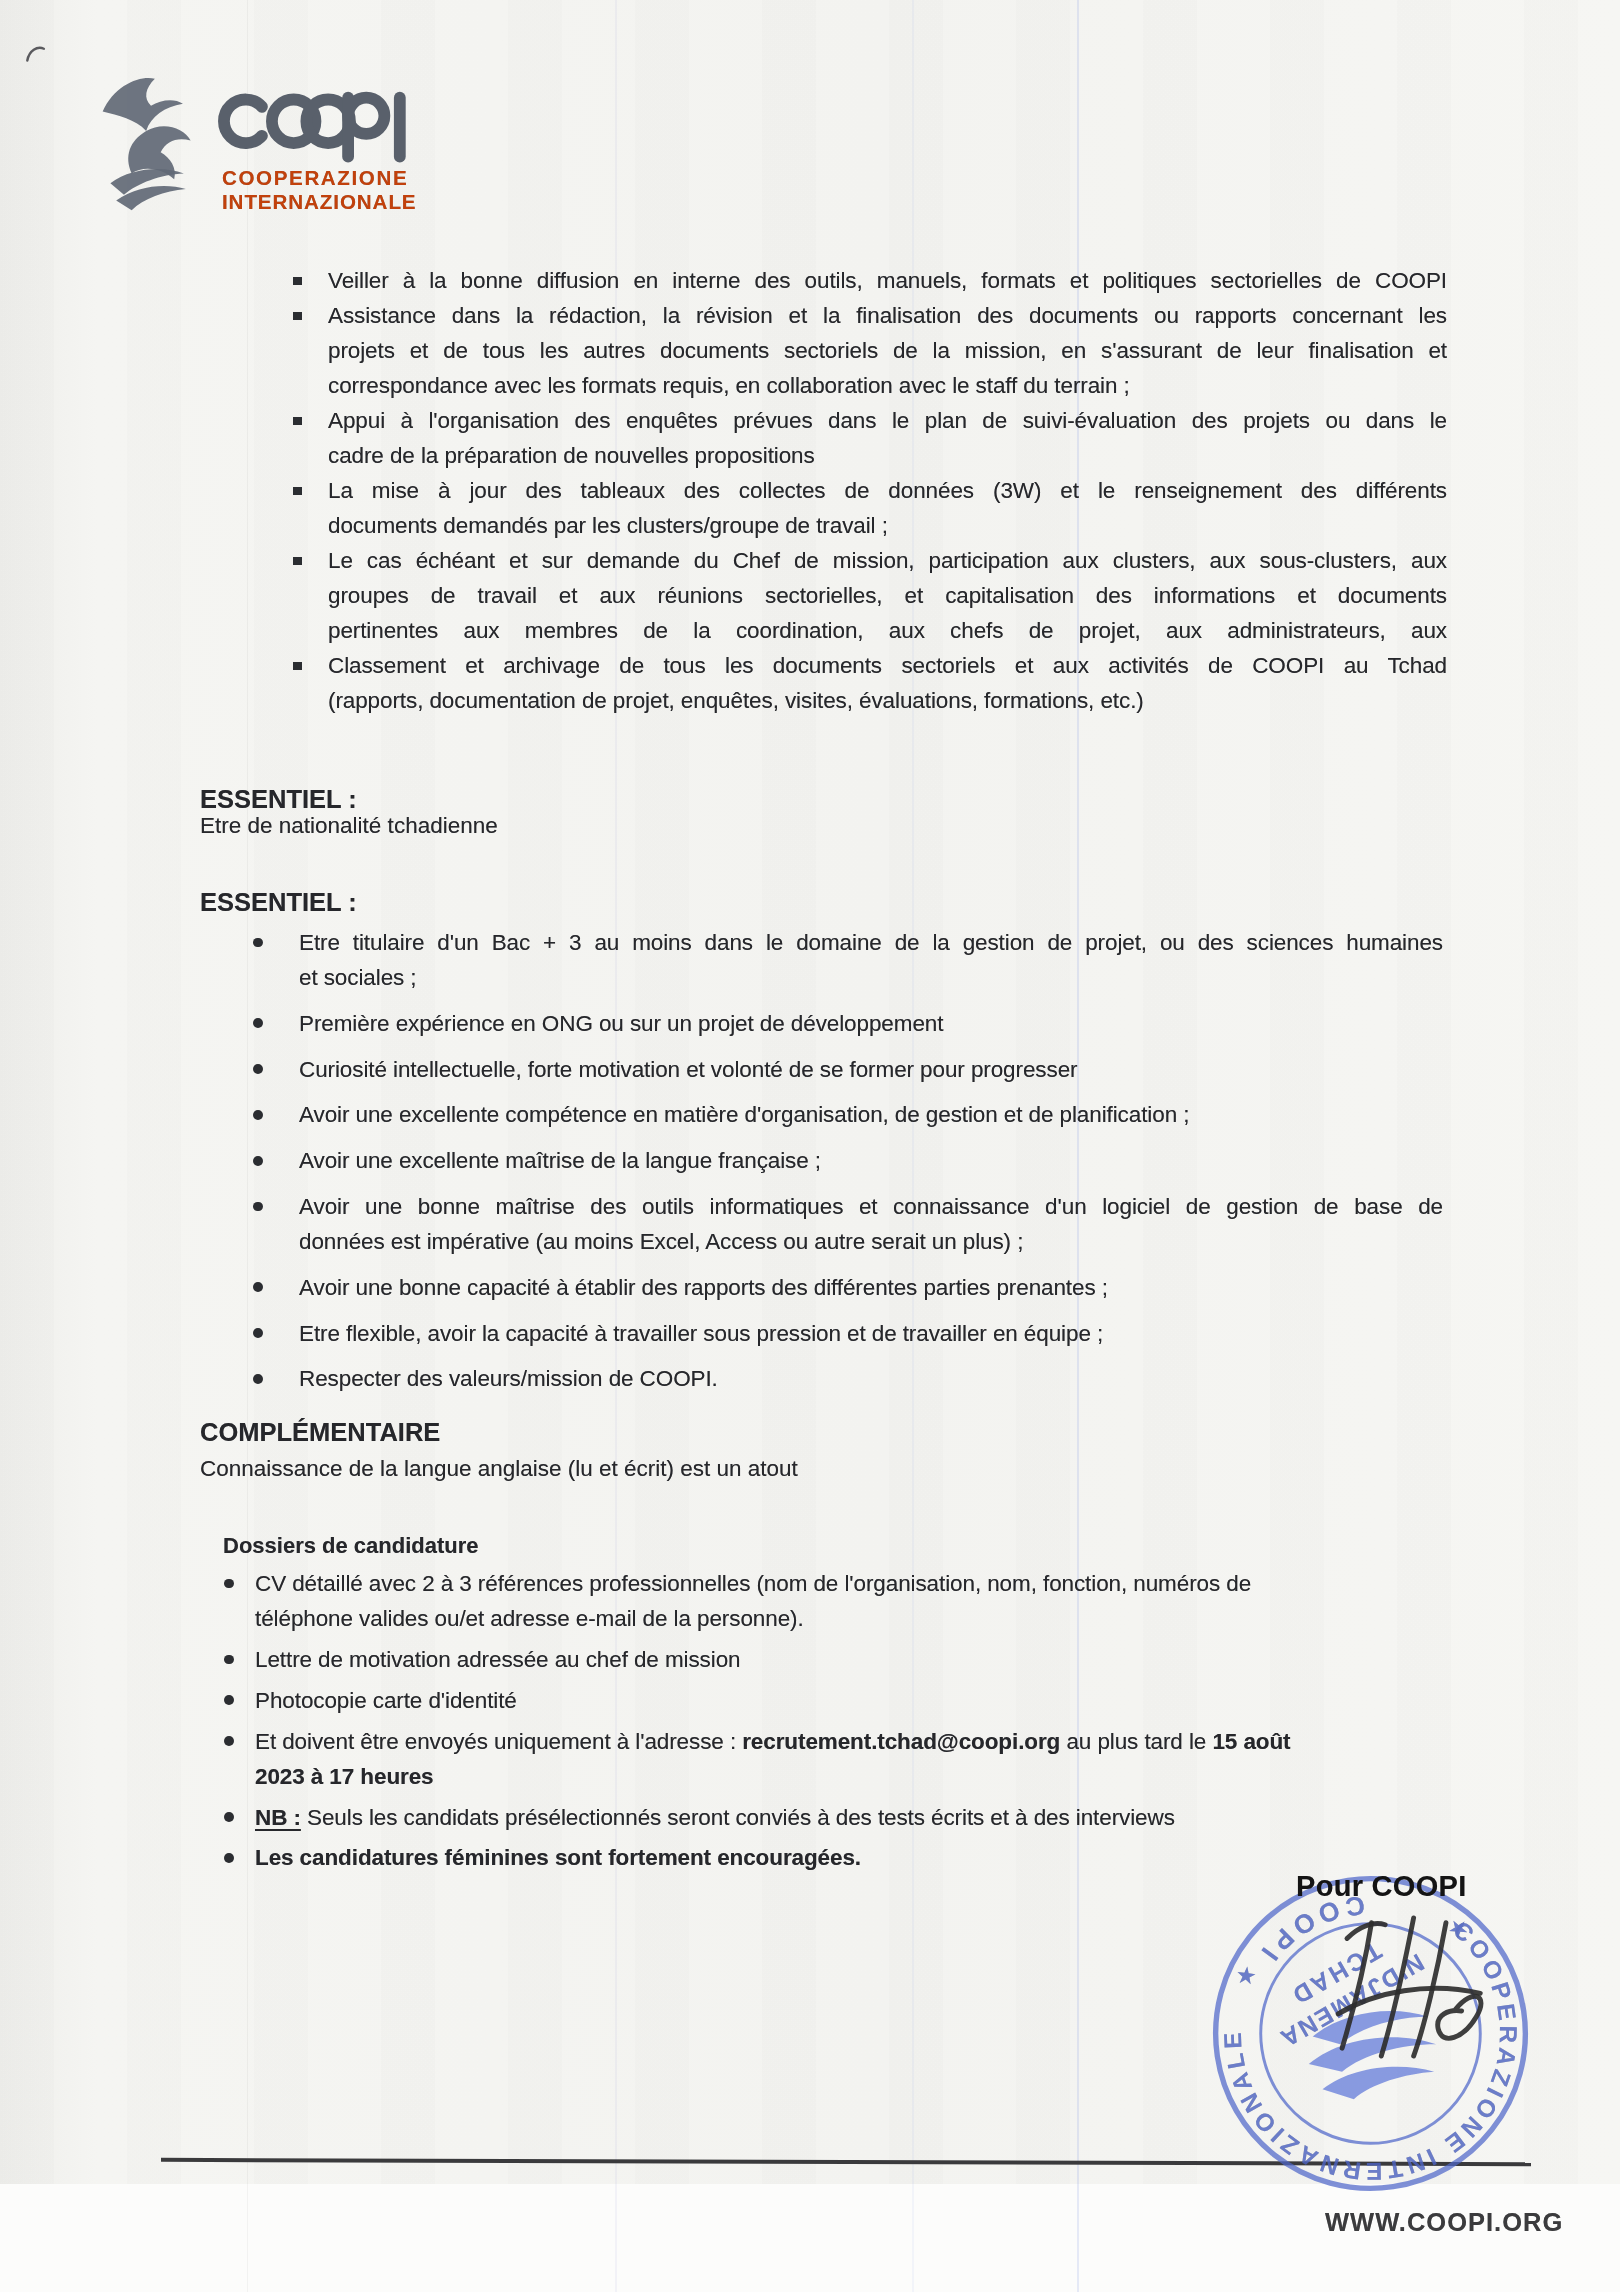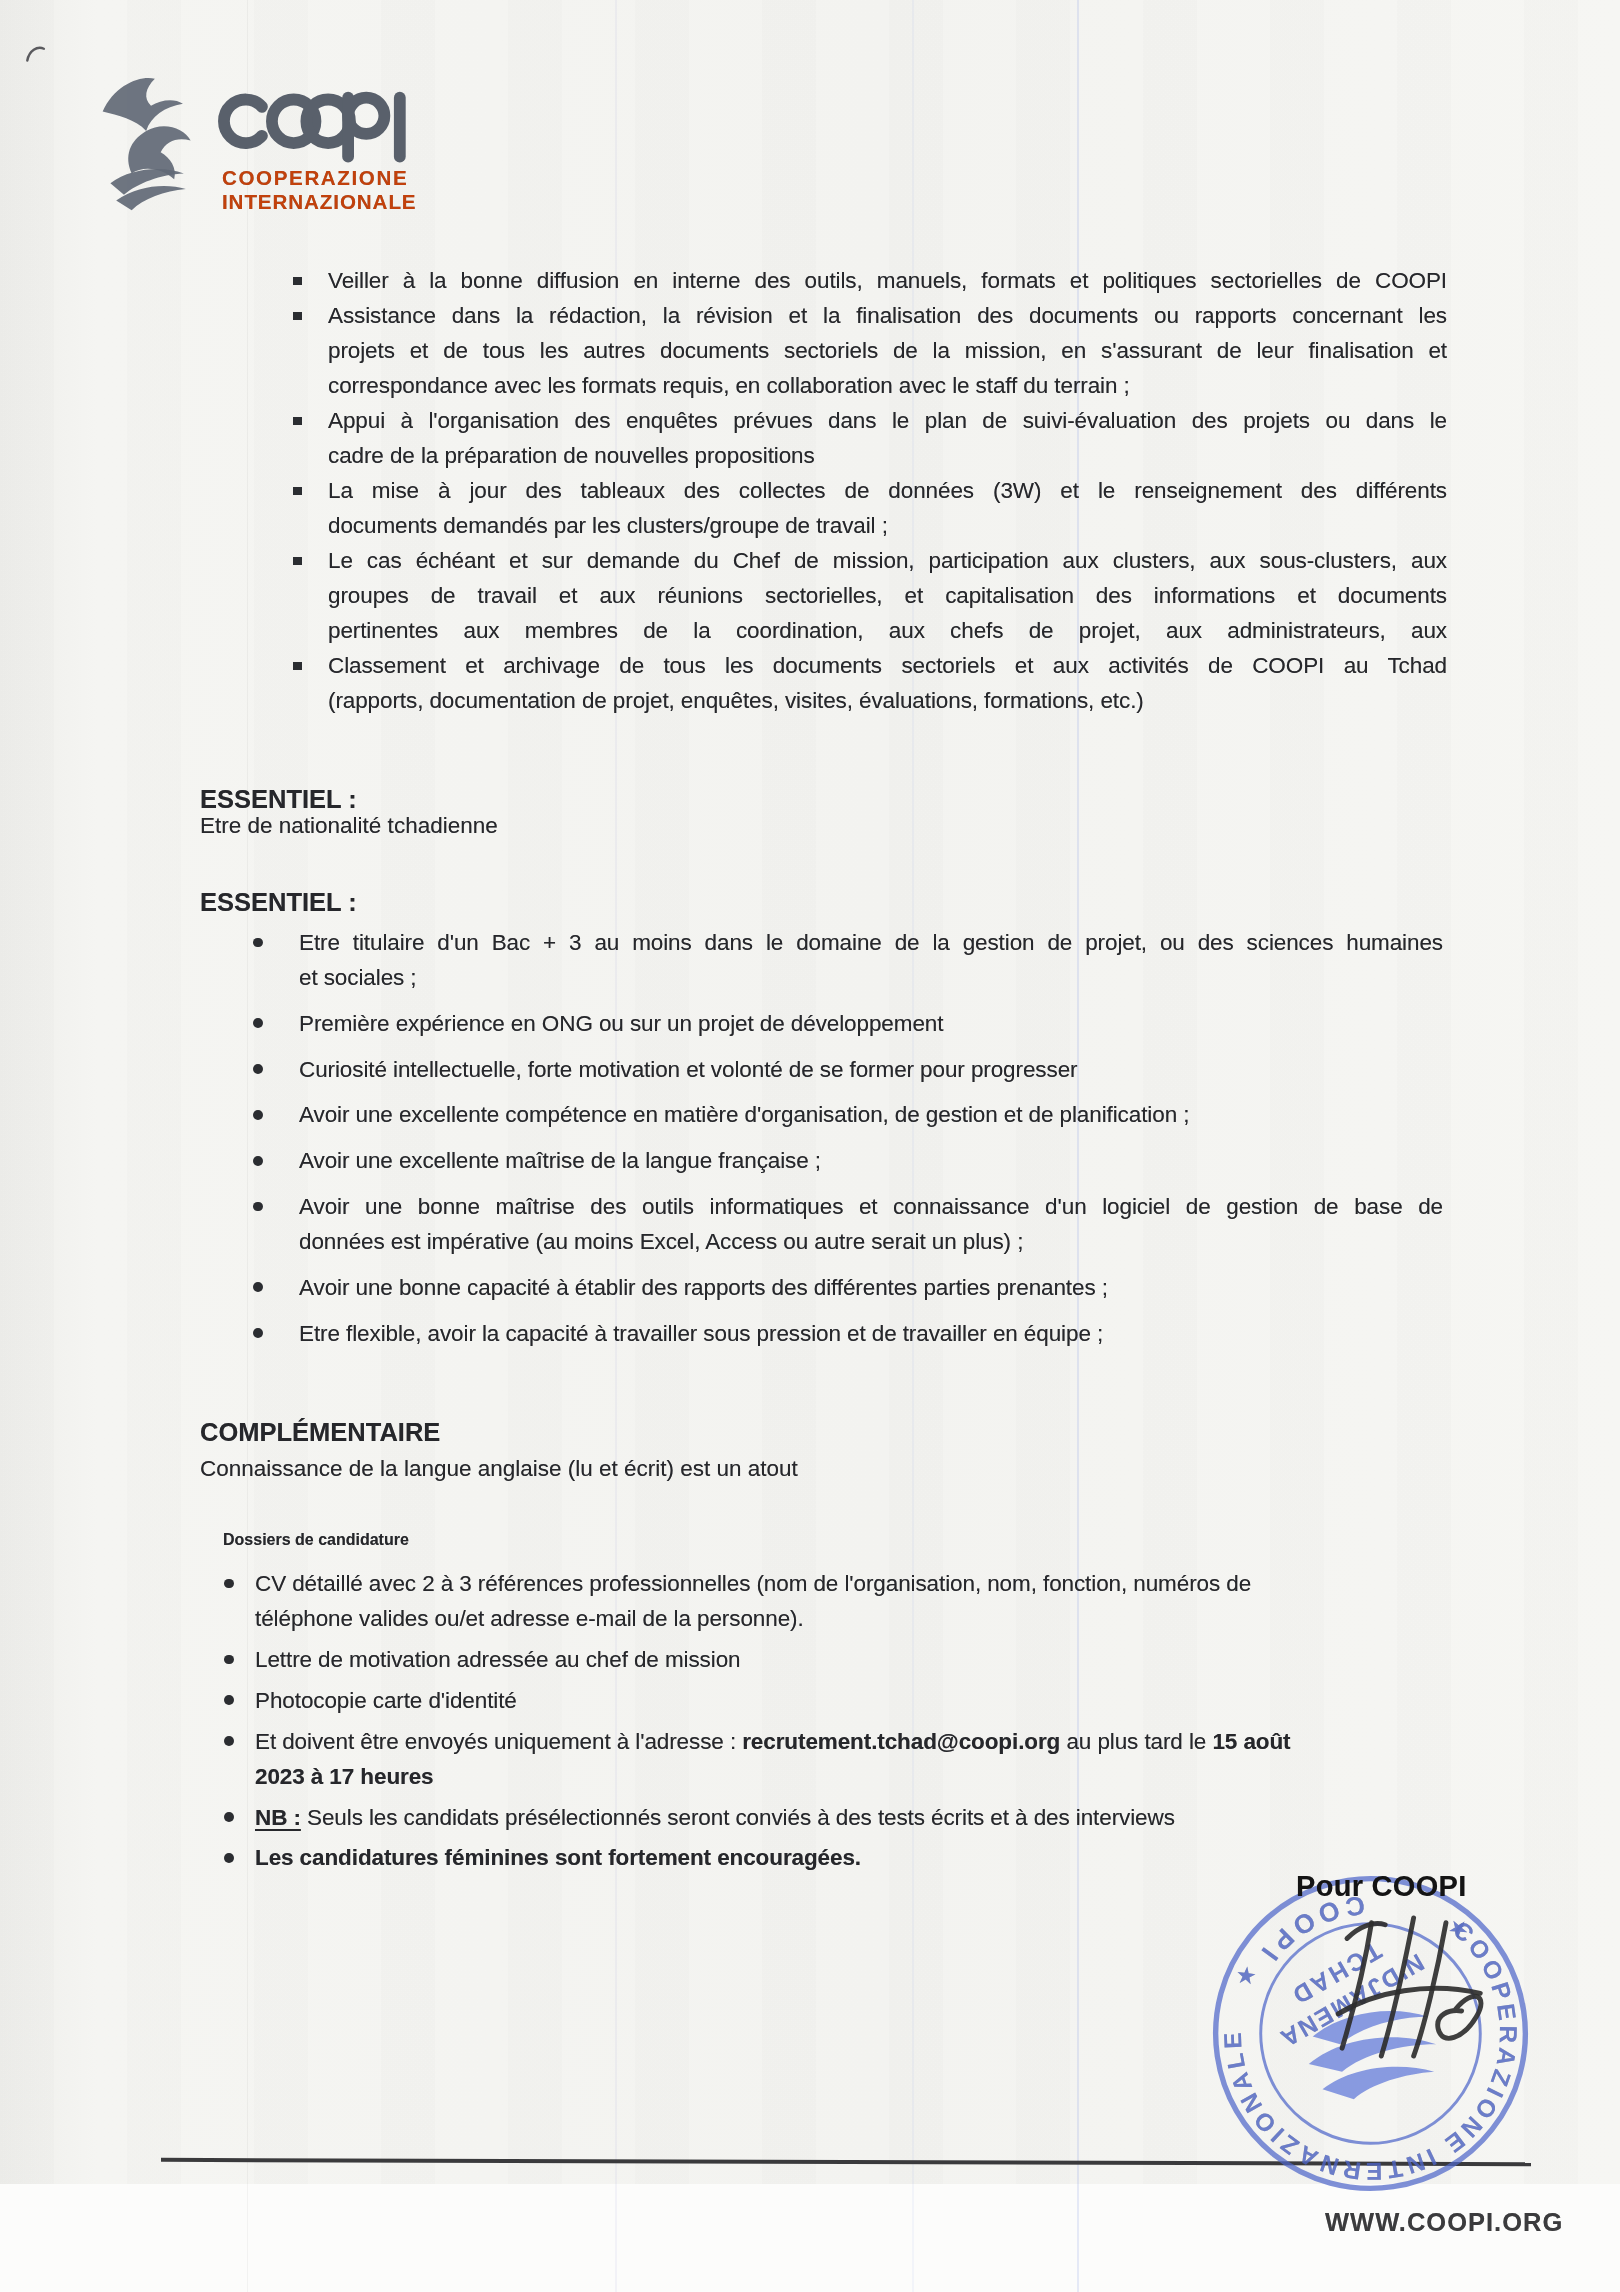--- a/index.html
+++ b/index.html
@@ -21,21 +21,21 @@
   .logo{position:absolute;left:93px;top:69px;width:333px;height:157px;}
   .logo .bird{position:absolute;left:0;top:2px;}
   .logo .word{position:absolute;left:124px;top:15.7px;}
   .logo-sub{position:absolute;left:129px;font-weight:bold;color:#c2410c;font-size:20.6px;line-height:22.5px;}
   .logo-sub.l1{top:98px;letter-spacing:1.6px;}
   .logo-sub.l2{top:122px;letter-spacing:0.9px;}
 
   
   .h{position:absolute;left:200px;font-weight:bold;font-size:25.5px;line-height:35px;white-space:nowrap;}
   .body-text{position:absolute;left:200px;font-size:22.5px;line-height:35px;margin:0;white-space:nowrap;}
-  .h.dossiers{left:223px;font-size:16px;}
+  .h.dossiers{left:223px;font-size:22px;}
 
   ul.list{position:absolute;list-style:none;margin:0;padding:0;font-size:22.5px;line-height:35px;letter-spacing:-0.1px;}
   ul.list li{position:relative;}
   ul.list li::before{content:"";position:absolute;background:#2b2d31;}
   ul.intro{left:328px;top:263px;width:1119px;}
   ul.intro li::before{width:8.8px;height:8.8px;left:-35px;top:13.7px;}
   ul.essentiel{left:299px;top:925px;width:1144px;}
   ul.essentiel li{margin-bottom:10.8px;}
   ul.essentiel li::before{width:9.8px;height:9.8px;border-radius:50%;left:-46px;top:12.7px;}
   ul.dossiers{left:255px;top:1566px;width:1206px;}
@@ -141,20 +141,23 @@
       </li>
       <li>
         <div class="line just"><span>Avoir une bonne maîtrise des outils informatiques  et connaissance d'un logiciel de gestion de base de</span></div>
         <div class="line"><span>données est impérative (au moins Excel, Access ou autre serait un plus) ;</span></div>
       </li>
       <li>
         <div class="line"><span>Avoir une bonne capacité à établir des rapports des différentes parties prenantes ;</span></div>
       </li>
       <li>
         <div class="line"><span>Etre flexible, avoir la capacité à travailler sous pression et de travailler en équipe ;</span></div>
+      </li>
+      <li>
+        <div class="line"><span>Respecter des valeurs/mission de COOPI.</span></div>
       </li>
     </ul>
 
   <h2 class="h" style="top:1394px">COMPLÉMENTAIRE</h2>
   <p class="body-text" style="top:1451px">Connaissance de la langue anglaise (lu et écrit) est un atout</p>
 
   <h3 class="h dossiers" style="top:1506px">Dossiers de candidature</h3>
   <ul class="list dossiers">
       <li>
         <div class="line"><span>CV détaillé avec 2 à 3 références professionnelles (nom de l'organisation, nom, fonction, numéros de</span></div>

